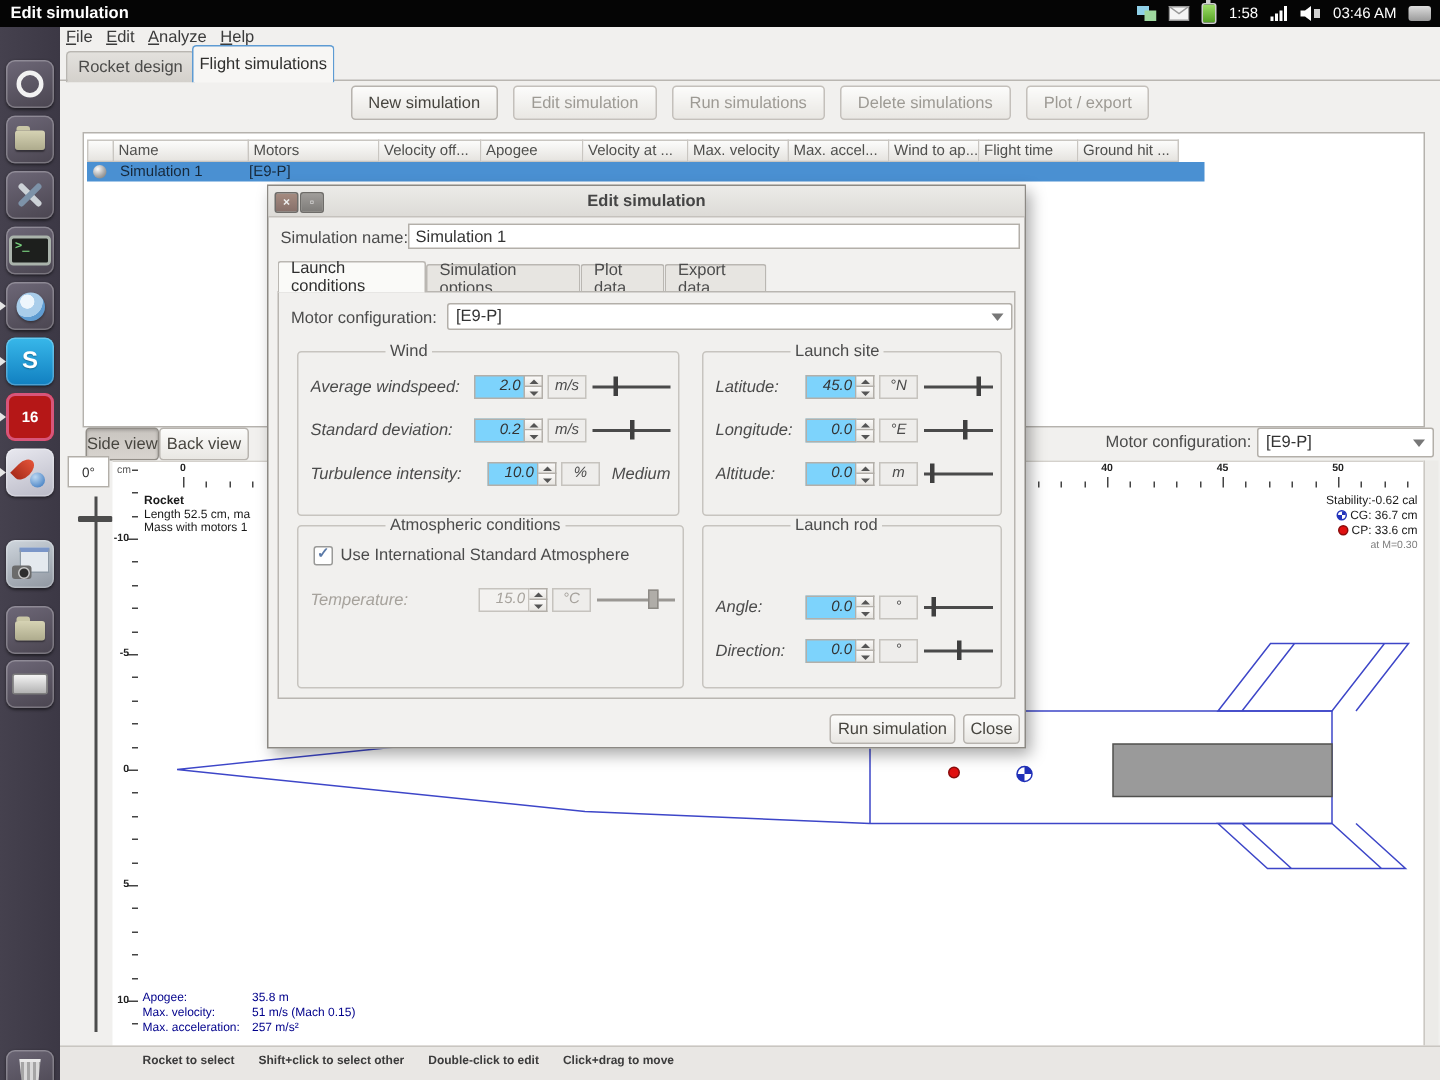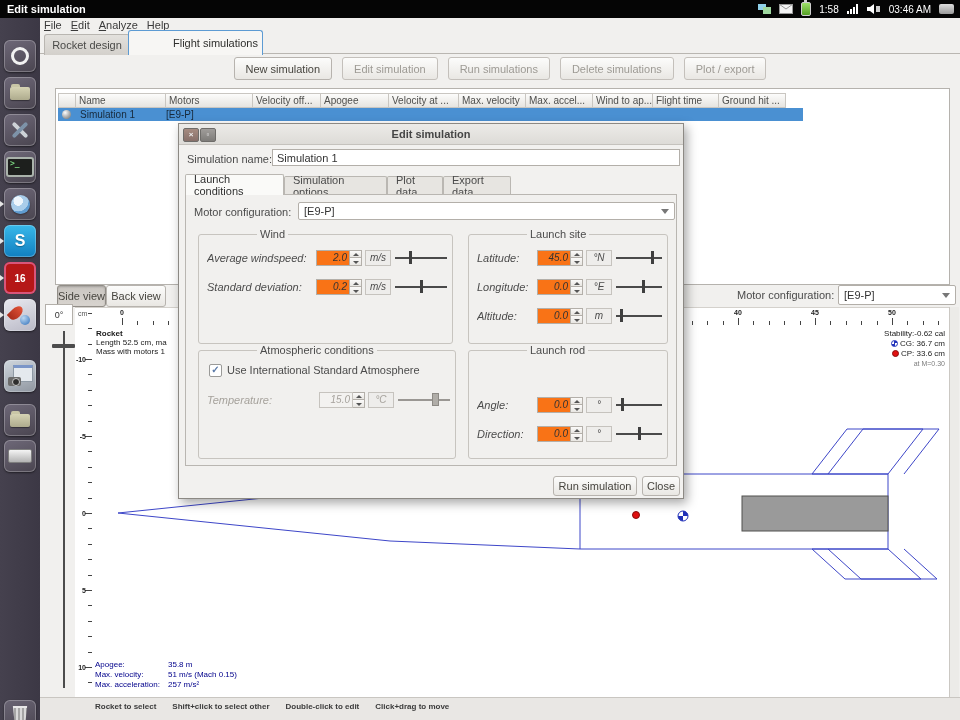--- a/index.html
+++ b/index.html
@@ -53,21 +53,21 @@
          border-left:4px solid transparent;border-right:4px solid transparent;border-top:5px solid #777;}
   .field{background:#fff;border:1px solid #b3afa9;font-size:11px;color:#333;}
 
   
   #menubar{position:absolute;left:44px;top:19px;height:13px;display:flex;gap:9px;font-size:11px;color:#3a3a3a;}
   .menu-item{display:inline-block;}
   .menu-item::first-letter{text-decoration:underline;}
   #tabline{position:absolute;left:40px;top:53px;width:920px;height:1px;background:#b9b6b1;}
   .maintab{position:absolute;font-size:11px;display:flex;align-items:center;justify-content:center;}
   #tab-rocket{left:44px;top:34px;width:84px;height:20px;background:linear-gradient(#e3e1dd,#d3d0cb);border:1px solid #b9b6b1;border-bottom:none;border-radius:3px 3px 0 0;color:#4b4b49;}
-  #tab-flight{left:128px;top:30px;width:93px;height:24px;background:#f7f6f4;border:1px solid #5d9bd3;border-bottom:none;border-radius:3px 3px 0 0;color:#2f2f2d;z-index:2;padding-left:40px;}
+  #tab-flight{left:128px;top:30px;width:93px;height:24px;background:#f7f6f4;border:1px solid #5d9bd3;border-bottom:none;border-radius:3px 3px 0 0;color:#2f2f2d;z-index:2;}
 
   
   #toolbar{position:absolute;left:40px;top:57px;width:920px;height:22px;display:flex;justify-content:center;gap:10px;}
   #toolbar .btn{padding:0 11px;height:21px;}
 
   
   #simtable{position:absolute;left:55px;top:88px;width:893px;height:195px;background:#fff;border:1px solid #b5b2ad;}
   #thead{position:absolute;left:2px;top:4px;display:flex;height:15px;}
   .th{background:linear-gradient(#fcfcfb,#e6e4e0);border:1px solid #c9c6c1;border-left:none;
       font-size:10px;color:#4f4f4d;padding:0 3px;display:flex;align-items:center;white-space:nowrap;overflow:hidden;box-sizing:border-box;}
@@ -130,21 +130,21 @@
         font-size:11px;color:#4b4b4b;display:flex;align-items:center;justify-content:center;padding:0 8px;box-sizing:border-box;}
   .dtab.on{top:50px;height:21px;background:#fafaf8;z-index:3;color:#2e2e2e;}
   #dpanel{position:absolute;left:6px;top:70px;width:490px;height:270px;border:1px solid #b9b6b1;background:#f1f0ee;}
   #dmotorlbl{left:8px;top:11px;font-size:11px;color:#4b4b4b;}
   #dmotorcombo{left:112px;top:7px;width:352px;height:16px;}
 
   .grp{position:absolute;border:1px solid #c7c4bf;border-radius:3px;}
   .gtitle{position:absolute;left:12px;top:-7px;background:#f1f0ee;padding:0 3px;font-size:11px;color:#4b4b4b;margin-left:46px;}
   .srow{position:absolute;left:8px;right:5px;height:17px;display:flex;align-items:center;font-style:italic;}
   .slbl{flex:1;font-size:11px;color:#4b4b4b;white-space:nowrap;overflow:hidden;}
-  .sfld{width:30px;height:14px;background:#f97316;border:1px solid #b3afa9;font-size:10px;color:#333;
+  .sfld{width:30px;height:14px;background:#7dd3fc;border:1px solid #b3afa9;font-size:10px;color:#333;
         display:flex;align-items:center;justify-content:flex-end;padding-right:2px;}
   .sspin{width:12px;height:16px;display:flex;flex-direction:column;}
   .sspin i{flex:1;border:1px solid #b3afa9;border-left:none;background:linear-gradient(#fbfaf9,#e8e6e2);position:relative;}
   .sspin i:last-child{border-top:none;}
   .sspin i::after{content:"";position:absolute;left:3px;width:0;height:0;border-left:3px solid transparent;border-right:3px solid transparent;}
   .sspin i.up::after{top:2px;border-bottom:3px solid #555;}
   .sspin i.dn::after{top:3px;border-top:3px solid #555;}
   .sunit{width:24px;height:14px;margin-left:3px;border:1px solid #c6c3be;background:#eeedeb;font-size:10px;color:#4b4b4b;
          display:flex;align-items:center;justify-content:center;white-space:nowrap;}
   .ssuffix{margin-left:8px;font-size:11px;color:#4b4b4b;}
@@ -483,20 +483,30 @@
         <span class="sfld">0.2</span>
         <span class="sspin">
             <i class="up"></i>
             <i class="dn"></i>
           </span>
         <span class="sunit">m/s</span>
         <span class="sslider">
             <i class="hdl" style="left:48%"></i>
           </span>
       </div>
+      <div class="srow" style="top:72px">
+        <span class="slbl">Turbulence intensity:</span>
+        <span class="sfld">10.0</span>
+        <span class="sspin">
+            <i class="up"></i>
+            <i class="dn"></i>
+          </span>
+        <span class="sunit">%</span>
+        <span class="ssuffix">Medium</span>
+      </div>
     </div>
 
     <div class="grp" style="left:282px;top:39px;width:198px;height:108px">
       <span class="gtitle">Launch site</span>
       <div class="srow" style="top:14px">
         <span class="slbl">Latitude:</span>
         <span class="sfld">45.0</span>
         <span class="sspin">
             <i class="up"></i>
             <i class="dn"></i>

